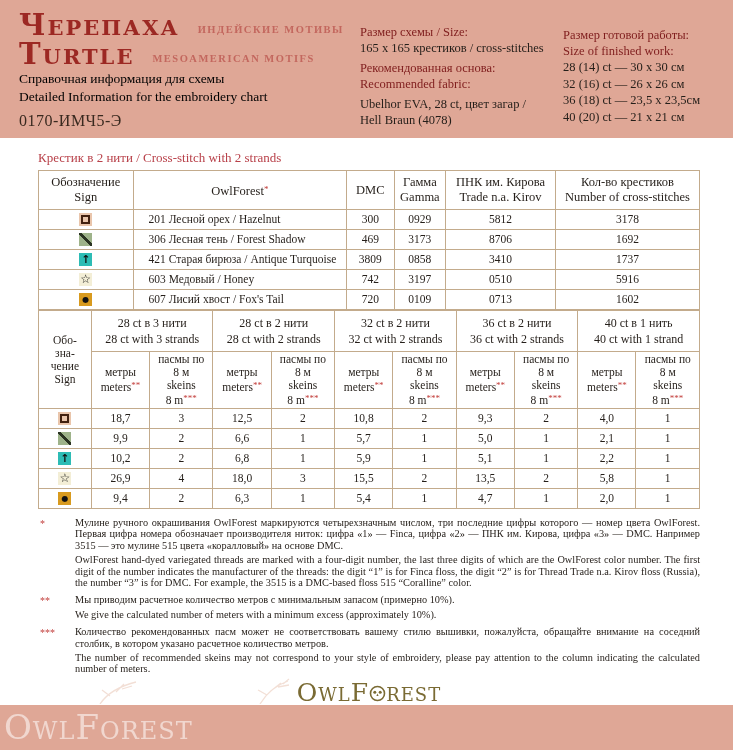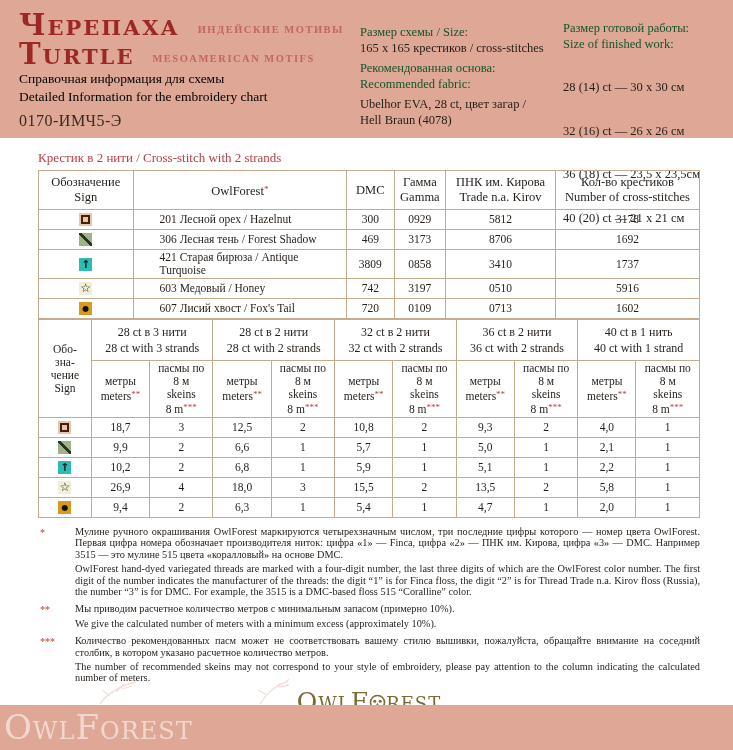--- a/index.html
+++ b/index.html
@@ -11,33 +11,33 @@
   .title-line{white-space:nowrap;}
   .title-main{display:inline-block;font-family:"DejaVu Serif",serif;font-weight:bold;
               color:#9c2823;font-size:21px;letter-spacing:2px;text-transform:uppercase;line-height:26px;}
   .title-main::first-letter{font-size:29px;}
   .title-sub{display:inline-block;margin-left:14px;color:#c3675e;font-size:10.5px;
              letter-spacing:1.5px;text-transform:uppercase;font-weight:bold;vertical-align:2px;}
   .info-line{font-size:13.5px;line-height:16.5px;color:#000000;margin-top:1px;}
   .code-line{font-size:16px;color:#39291f;margin-top:7px;letter-spacing:0.5px;}
   .hcol{position:absolute;font-size:12.5px;line-height:16px;}
   .hcol-size{left:360px;top:24px;}
-  .hcol-finished{left:563px;top:20px;}
-  .hred{color:#14532d;}
+  .hcol-finished{left:563px;top:27px;}
+  .hred{color:#7f1d1d;}
   .hgap{margin-top:4px;}
-  .hcol-finished .sz{line-height:16.5px;margin-top:27px;}
+  .hcol-finished .sz{line-height:16.5px;}
   
   .content{position:absolute;left:38px;top:138px;width:662px;}
   .section-title{color:#b84049;font-size:13px;line-height:14px;margin:13px 0 5px 0;}
   table{border-collapse:collapse;width:662px;table-layout:fixed;}
   td,th{border:1px solid #c3ab8c;font-weight:normal;text-align:center;vertical-align:middle;
         font-size:11.5px;line-height:13px;padding:1px 2px;overflow:hidden;}
   .t1 thead th{height:36px;font-size:12.5px;line-height:15px;}
   .t1 td{height:17px;}
-  .t1 td.name{text-align:left;padding-left:26px;}
+  .t1 td.name{text-align:left;padding-left:15px;}
   .t2 .grp{height:38px;font-size:12px;line-height:16px;}
   .t2 .sub{height:46px;font-size:11.5px;line-height:13px;}
   .t2 td{height:17px;margin-left:28px;}
   .t2 .signh{font-size:11.5px;line-height:13px;}
   .mark{color:#c13b38;font-size:9px;vertical-align:3px;letter-spacing:0;}
   
   .sym{position:relative;display:inline-block;width:13px;height:13px;vertical-align:middle;}
   .sym .g{position:absolute;left:0;top:0;width:13px;height:13px;line-height:13px;text-align:center;color:#111;}
   .sym-hazelnut{background:#e9c5ab;}
   .sym-hazelnut .sq{position:absolute;left:2px;top:2px;right:2px;bottom:2px;border:2px solid #42210f;}

